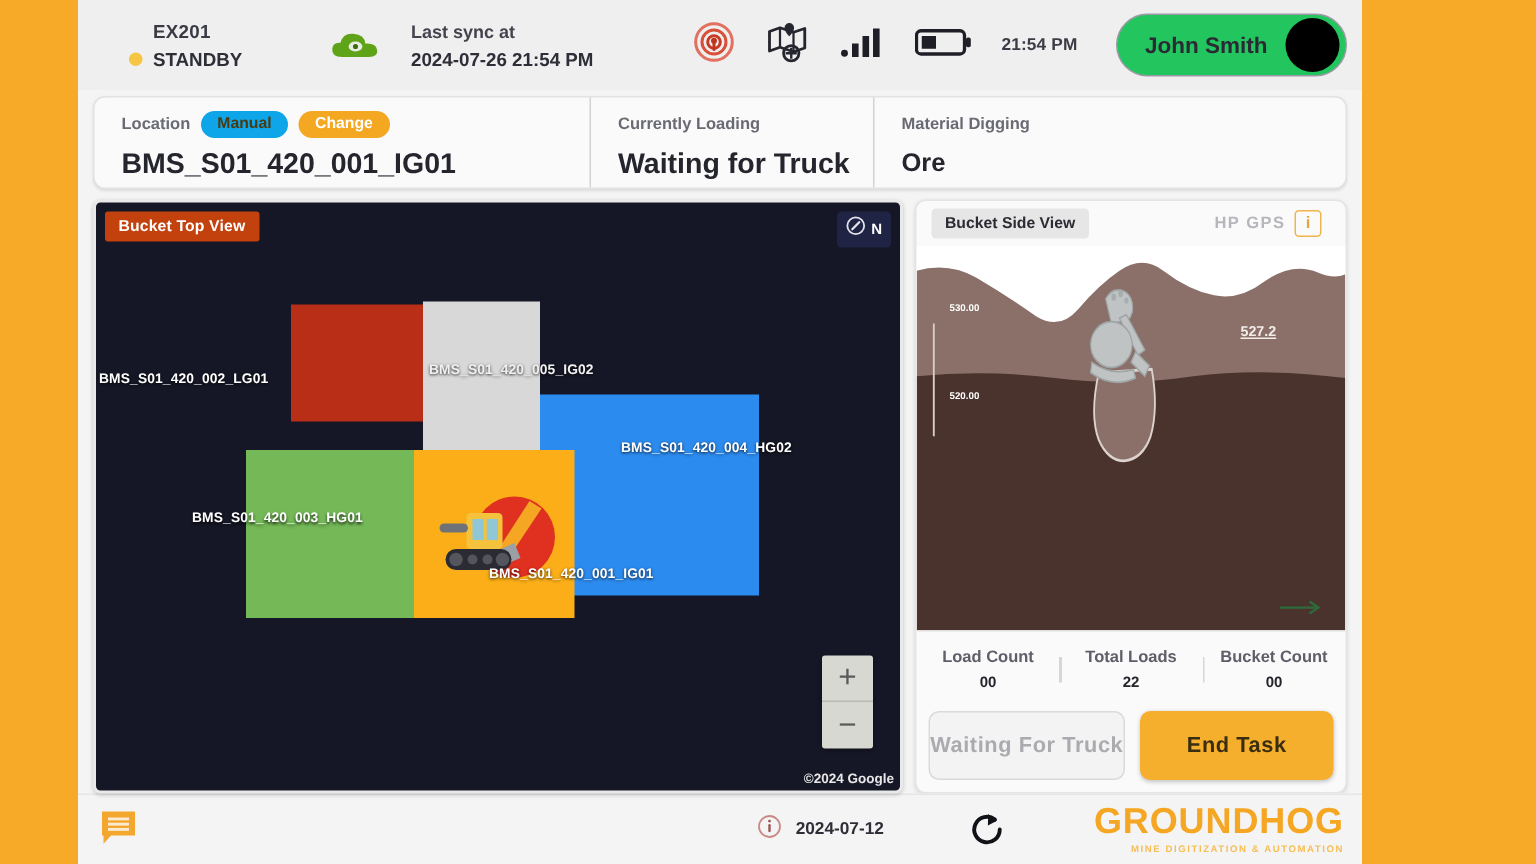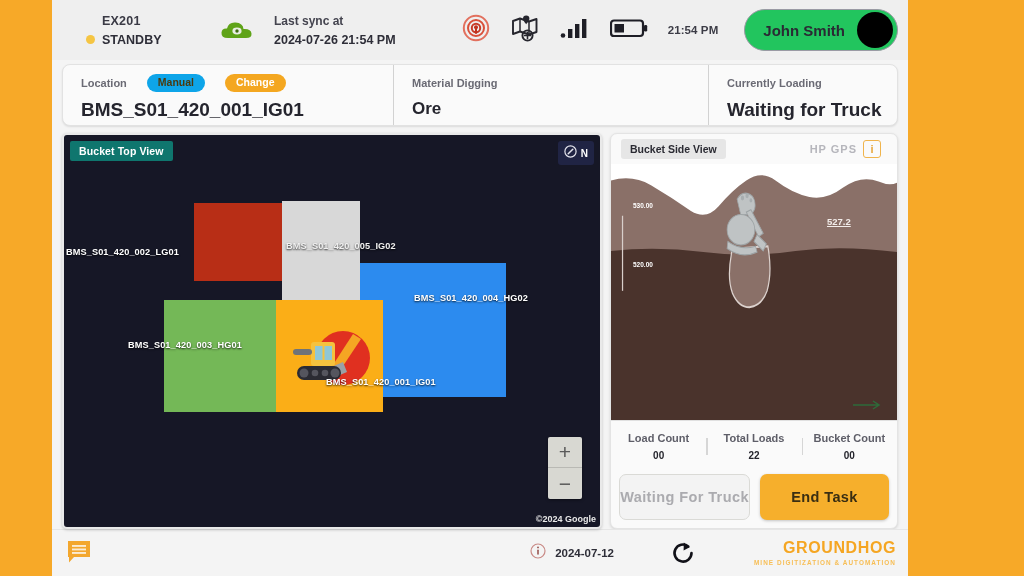--- a/index.html
+++ b/index.html
@@ -62,21 +62,21 @@
     background: #FAFAFA;
     border: 1px solid #E2E2E2;
     border-radius: 8px;
     box-shadow: 0 1px 2px rgba(0,0,0,.10);
     display: flex; align-items: stretch;
   }
   .info-cell { padding: 8px 0 0 18px; display: flex; flex-direction: column; }
   .info-cell.c1 { width: 330px; }
   .info-cell.c2 { width: 315px; border-left: 1.5px solid #D2D2D2; }
   .info-cell.c3 { flex: 1; border-left: 1.5px solid #D2D2D2; }
-  .info-head { display: flex; align-items: center; gap: 20px; height: 20px; }
+  .info-head { display: flex; align-items: center; gap: 7px; height: 20px; }
   .info-label { font-size: 11px; color: #6A6A74; font-weight: 600; }
   .chip {
     font-size: 10.5px; font-weight: 700; border-radius: 11px;
     padding: 3px 11px; line-height: 1.1;
   }
   .chip.manual { background: #0ea5e9; color: #4A3A10; text-align: center; }
   .chip.change { background: #F4A720; color: #FFFFFF; }
   .info-value { font-size: 19px; font-weight: 700; color: #25252E; margin-top: 6px; }
   .info-value.sm { font-size: 17px; font-weight: 600; }
 
@@ -90,21 +90,21 @@
   .map-panel {
     width: 540px; flex: 0 0 540px;
     background: #161726;
     border: 2px solid #E9E9E9;
     border-radius: 5px;
     position: relative; overflow: hidden;
     box-shadow: 0 1px 3px rgba(0,0,0,.2);
   }
   .map-tag {
     position: absolute; left: 6px; top: 6px;
-    background: #0f766e; color: #fff;
+    background: #c2410c; color: #fff;
     font-size: 10.5px; font-weight: 700;
     padding: 4px 9px; border-radius: 2px; letter-spacing: .1px;
   }
   .compass {
     position: absolute; right: 6px; top: 6px;
     background: #202444; border-radius: 3px;
     display: flex; align-items: center; gap: 4px;
     padding: 3px 6px;
   }
   .compass .n { color: #fff; font-size: 10px; font-weight: 700; }
@@ -195,21 +195,21 @@
     padding: 0 12px 0 14px; gap: 0;
     border-top: 1px solid #E6E6E6;
   }
   .date-grp {
     margin-left: auto; display: flex; align-items: center; gap: 9px;
   }
   .date-txt { font-size: 11.5px; font-weight: 700; color: #2E2E38; }
   .refresh { margin-left: 56px; display: flex; align-items: center; }
   .brand { margin-left: 58px; text-align: right; }
   .brand-name {
-    font-size: 16px; font-weight: 800; color: #F5A623; letter-spacing: .6px;
+    font-size: 24px; font-weight: 800; color: #F5A623; letter-spacing: .6px;
     line-height: 1;
   }
   .brand-tag {
     font-size: 6.4px; font-weight: 700; color: #F7BE55;
     letter-spacing: 1.05px; margin-top: 3px;
   }
 </style>
 </head>
 <body>
 
@@ -281,31 +281,31 @@
 
   <div class="infobar">
     <div class="info-cell c1">
       <div class="info-head">
         <span class="info-label">Location</span>
         <span class="chip manual">Manual</span>
         <span class="chip change">Change</span>
       </div>
       <div class="info-value">BMS_S01_420_001_IG01</div>
     </div>
+    <div class="info-cell c3">
+      <div class="info-head">
+        <span class="info-label">Currently Loading</span>
+      </div>
+      <div class="info-value">Waiting for Truck</div>
+    </div>
     <div class="info-cell c2">
       <div class="info-head">
         <span class="info-label">Material Digging</span>
       </div>
       <div class="info-value sm">Ore</div>
-    </div>
-    <div class="info-cell c3">
-      <div class="info-head">
-        <span class="info-label">Currently Loading</span>
-      </div>
-      <div class="info-value">Waiting for Truck</div>
     </div>
   </div>
 
   <div class="main">
 
     <div class="map-panel">
       <div class="map-tag">Bucket Top View</div>
 
       <div class="compass">
         <span>

